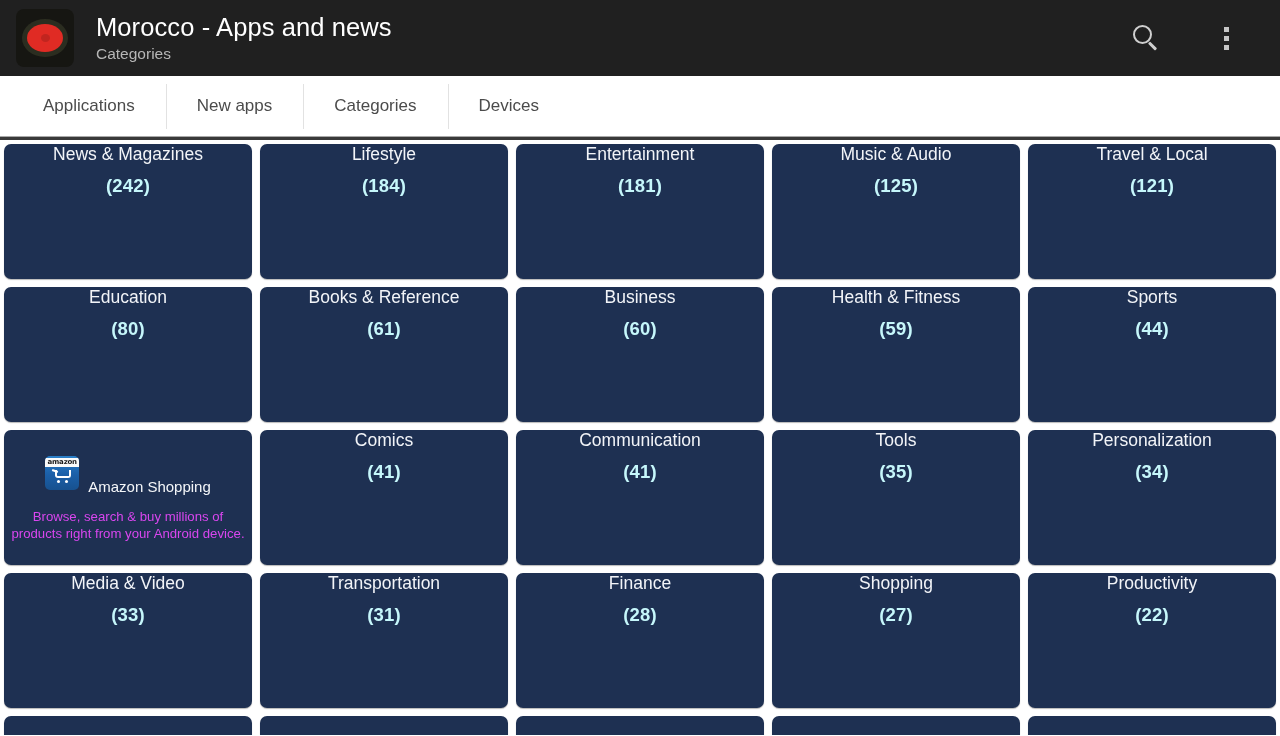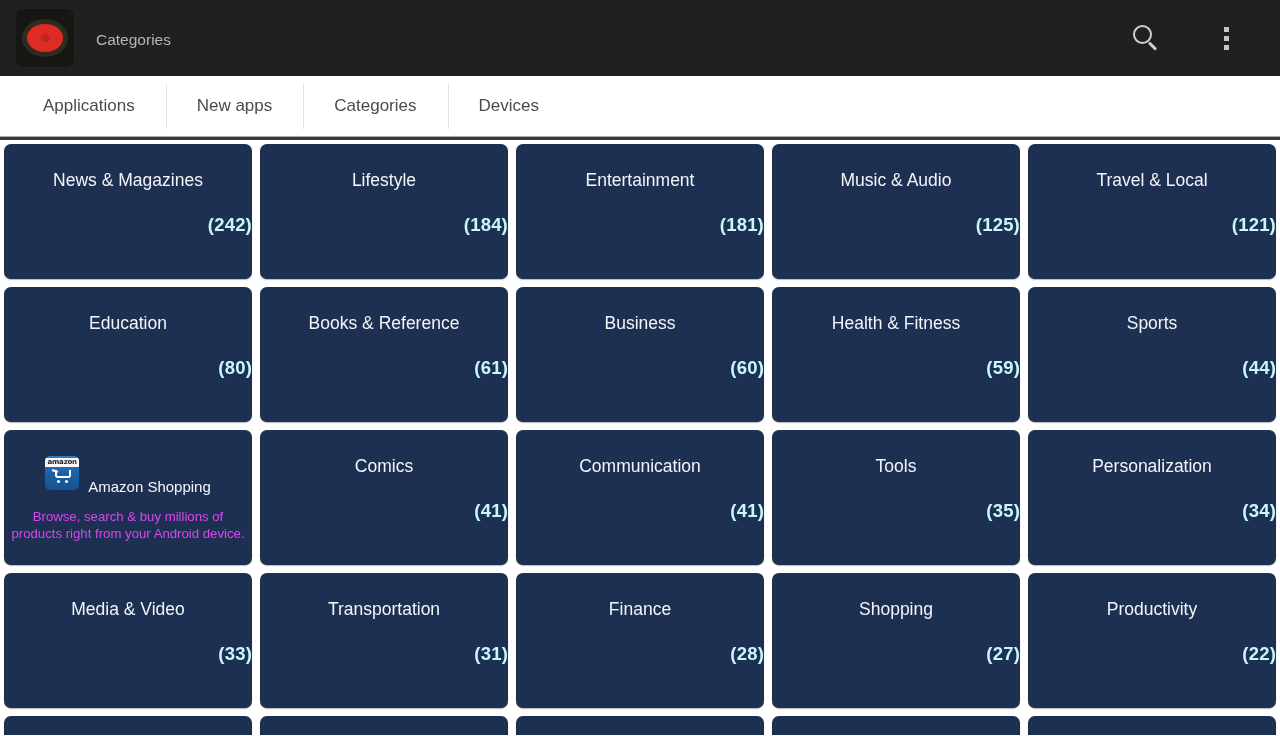--- a/index.html
+++ b/index.html
@@ -173,44 +173,42 @@
   .grid-row {
     display: flex;
     gap: 8px;
     margin-bottom: 8px;
     height: 135px;
   }
   .card {
     flex: 1 1 0;
     background: #1e3052;
     border-radius: 7px;
-    padding-top: 26px;
     text-align: center;
     cursor: pointer;
     box-shadow: 0 1px 1px rgba(0,0,0,.28);
     overflow: hidden;
     min-width: 0;
   }
   .card-title {
     color: #f2f4f8;
     font-size: 17.5px;
     font-weight: 400;
     line-height: 1.15;
     padding: 0 6px;
     white-space: nowrap;
     overflow: hidden;
     text-overflow: ellipsis;
   }
   .card-count {
     color: #c6f7fb;
     font-size: 18.5px;
     font-weight: bold;
-    margin-top: 24px;
+    margin-top: 11px;
     letter-spacing: .2px;
-    text-align: right;
   }
 
   
   .card.promo {
     padding-top: 20px;
   }
   .promo-head {
     display: flex;
     align-items: center;
     justify-content: center;
@@ -293,20 +291,21 @@
 
 <div class="appbar">
 
   <div class="app-icon">
     <div class="ring">
       <div class="star"></div>
     </div>
   </div>
 
   <div class="title-block">
+    <div class="title-main">Morocco - Apps and news</div>
     <div class="title-sub">Categories</div>
   </div>
 
   <div class="appbar-actions">
     <div class="icon-btn">
       <span class="search-glyph">
         <span class="lens"></span>
           <span class="handle"></span>
       </span>
     </div>

